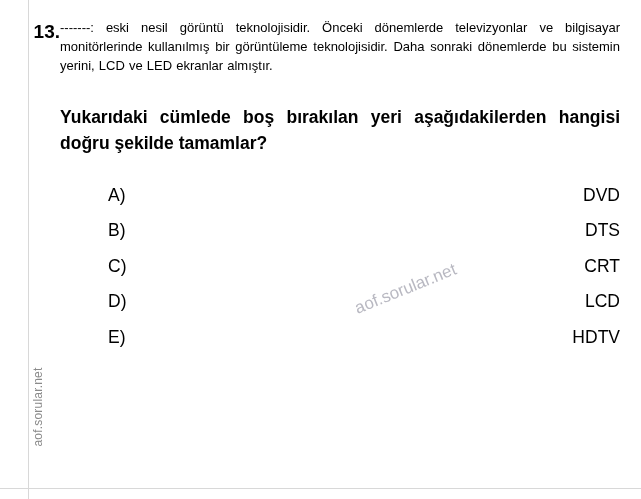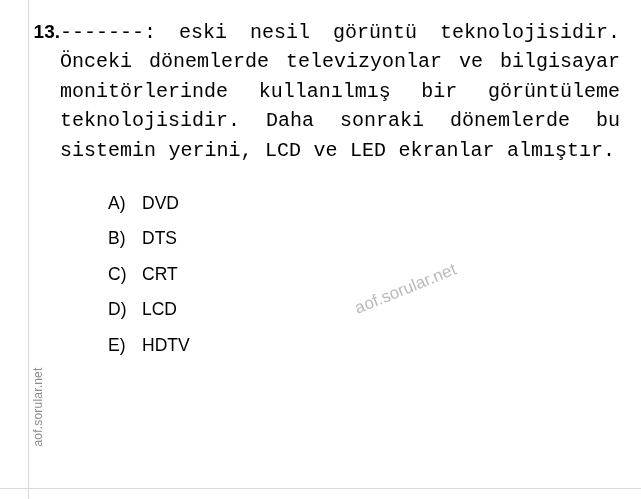--- a/index.html
+++ b/index.html
@@ -79,26 +79,25 @@
     width: 40px;
     flex: 0 0 40px;
     line-height: 1.45;
     text-align: right;
   }
   .q-body {
     flex: 1 1 auto;
   }
 
   .stem {
-    font-size: 20px;
+    font-size: 13px;
     line-height: 1.47;
     text-align: justify;
     text-align-last: left;
     word-spacing: 0.5px;
-    font-family: Liberation Mono, monospace;
   }
 
   .prompt {
     font-size: 17.5px;
     font-weight: bold;
     line-height: 1.47;
     text-align: justify;
     text-align-last: left;
     margin-top: 30px;
   }
@@ -113,36 +112,38 @@
     font-size: 17.5px;
     line-height: 1.0;
     margin-bottom: 18px;
   }
   .choice-letter {
     width: 34px;
     flex: 0 0 34px;
   }
   .choice-text {
     flex: 1 1 auto;
+    text-align: right;
   }
 </style>
 </head>
 <body>
 
 <div class="left-rule"></div>
 <div class="bottom-rule"></div>
 
 <div class="side-watermark">aof.sorular.net</div>
 <div class="diag-watermark">aof.sorular.net</div>
 
 <div class="question">
   <div class="q-row">
     <div class="q-number">13.</div>
     <div class="q-body">
       <div class="stem">-------: eski nesil görüntü teknolojisidir. Önceki dönemlerde televizyonlar ve bilgisayar monitörlerinde kullanılmış bir görüntüleme teknolojisidir. Daha sonraki dönemlerde bu sistemin yerini, LCD ve LED ekranlar almıştır.</div>
+      <div class="prompt">Yukarıdaki cümlede boş bırakılan yeri aşağıdakilerden hangisi doğru şekilde tamamlar?</div>
 
       <div class="choices">
         <div class="choice">
           <span class="choice-letter">A)</span>
           <span class="choice-text">DVD</span>
         </div>
         <div class="choice">
           <span class="choice-letter">B)</span>
           <span class="choice-text">DTS</span>
         </div>

